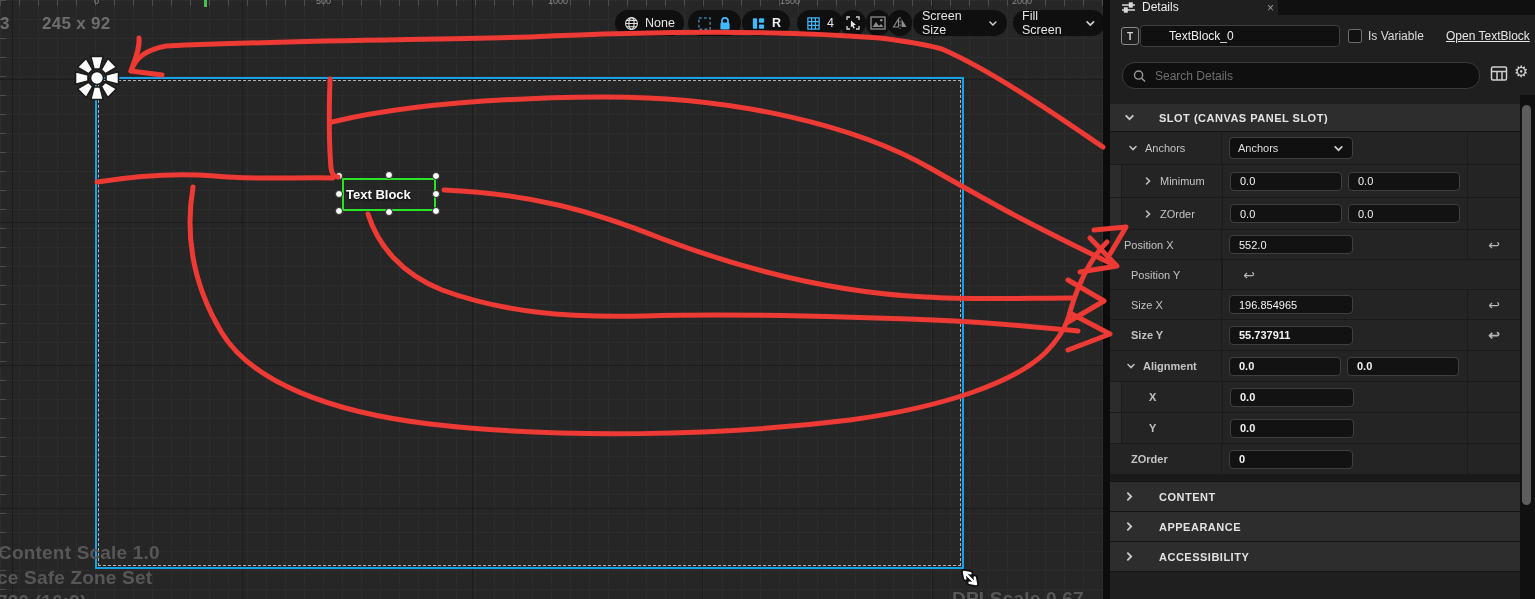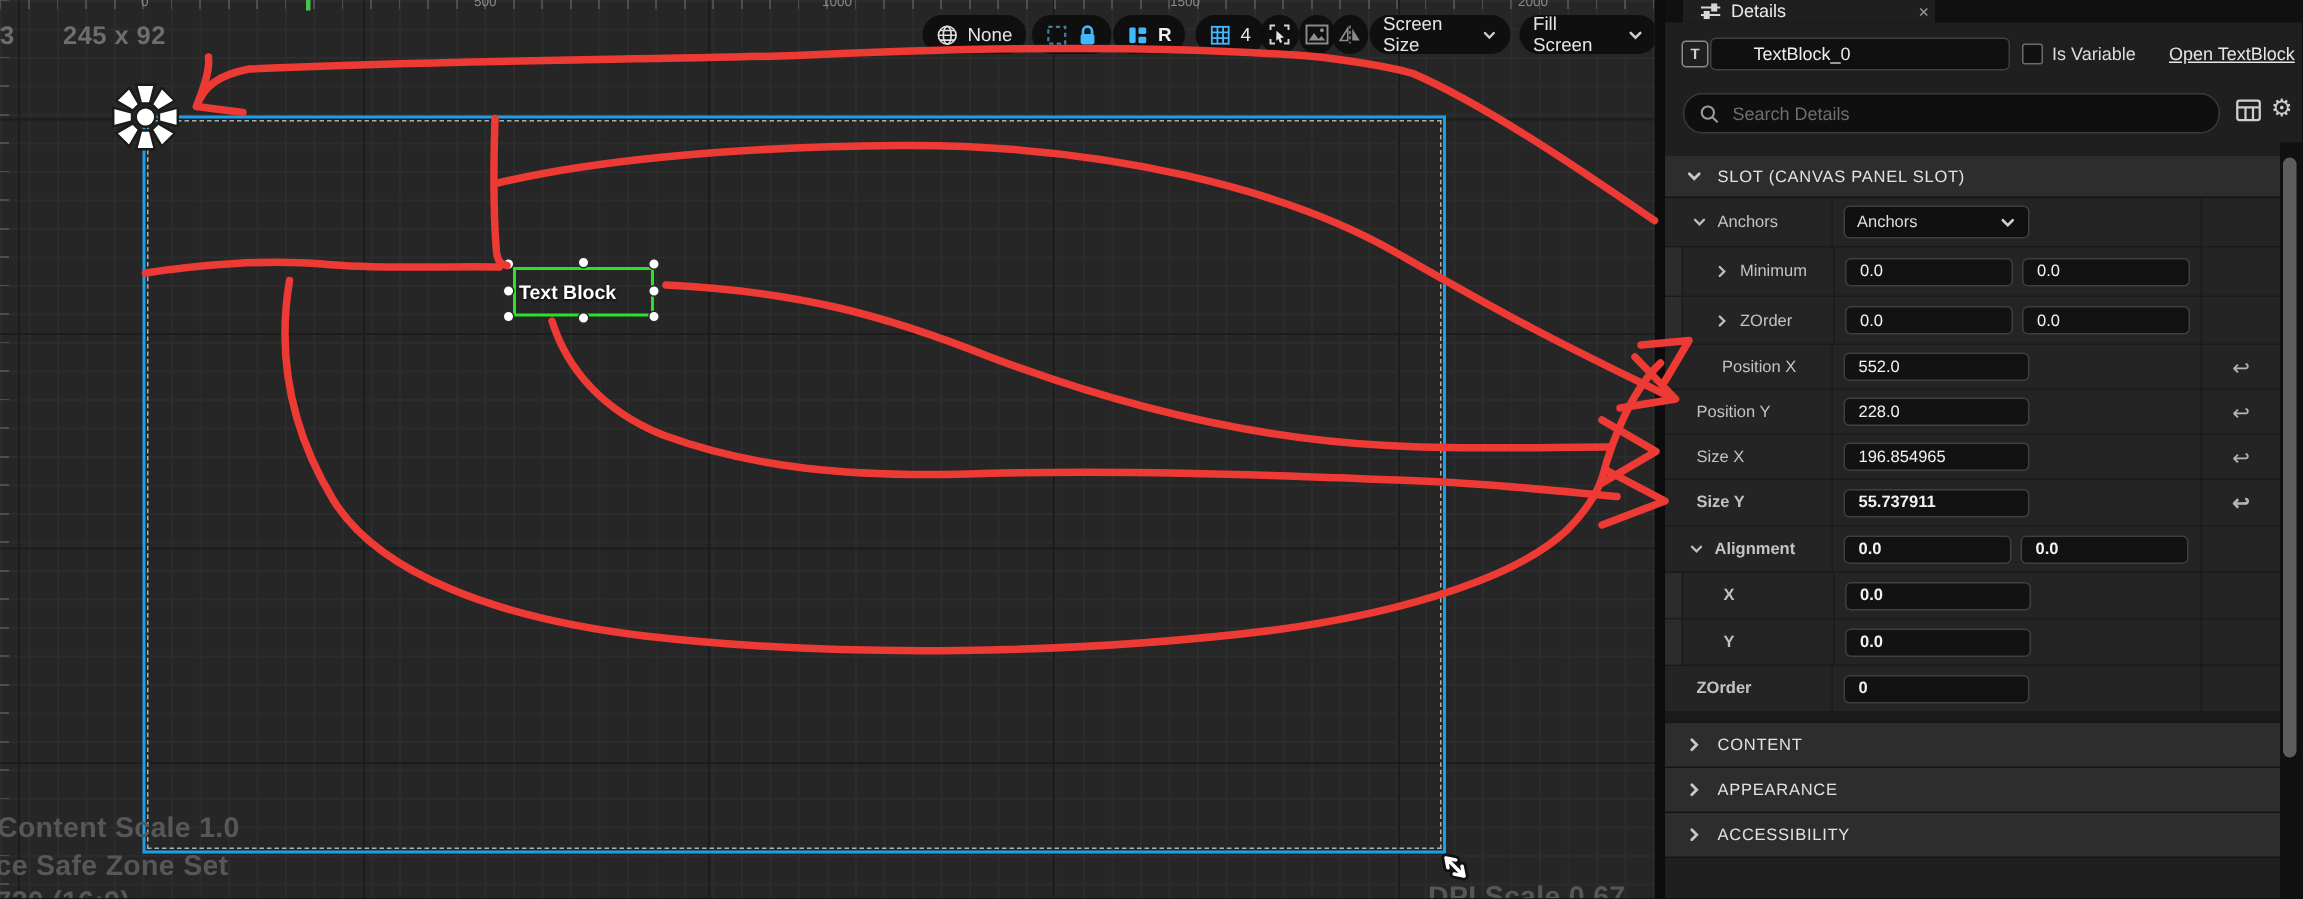--- a/index.html
+++ b/index.html
@@ -29,41 +29,41 @@
     display:flex;align-items:center;gap:6px;padding:0 9px;box-sizing:border-box;color:#e5e5e5;font-size:12.5px;}
   .pill b{font-weight:bold;color:#f0f0f0;}
   
   .widget{position:absolute;left:342px;top:178px;width:94px;height:33px;border:2px solid #27e427;box-sizing:border-box;}
   .widget .wlabel{color:#fff;font-weight:bold;font-size:13px;line-height:29px;padding-left:2px;text-shadow:0 1px 2px #000;white-space:nowrap;}
   .handle{position:absolute;width:8px;height:8px;border-radius:50%;background:#fff;border:1.5px solid #2a2a2a;box-sizing:border-box;}
   .splitter{position:absolute;left:1112px;top:127px;width:7px;height:38px;background:#5a5a5a;border-radius:3px;}
   
   .panel{position:absolute;left:1110px;top:0;width:425px;height:599px;background:#1f1f1f;overflow:hidden;}
   .tabbar{position:absolute;left:0;top:0;width:425px;height:15px;background:#101010;}
-  .tab{position:absolute;left:0;top:0;width:168px;height:15px;background:#1f1f1f;display:flex;align-items:flex-end;gap:7px;padding:0 4px 1px 12px;box-sizing:border-box;color:#ececec;font-size:12px;margin-left:12px;}
+  .tab{position:absolute;left:0;top:0;width:168px;height:15px;background:#1f1f1f;display:flex;align-items:flex-end;gap:7px;padding:0 4px 1px 12px;box-sizing:border-box;color:#ececec;font-size:12px;}
   .tab .close{margin-left:auto;color:#9a9a9a;font-size:12px;line-height:12px;}
   .namerow{position:absolute;left:0;top:25px;width:425px;height:24px;}
   .ticon{position:absolute;left:11px;top:2px;width:16px;height:16px;border:1px solid #8a8a8a;border-radius:3px;color:#cfcfcf;
     font-size:10px;font-weight:bold;display:flex;align-items:center;justify-content:center;}
   .nameinput{position:absolute;left:30px;top:0;width:200px;height:22px;background:#101010;border:1px solid #3f3f3f;border-radius:4px;
     color:#ededed;font-size:12px;padding:0 28px;box-sizing:border-box;font-family:"Liberation Sans",sans-serif;outline:none;}
   .cb{background:#111;border:1px solid #6b6b6b;border-radius:2px;box-sizing:border-box;}
   .isvar-cb{position:absolute;left:238px;top:4px;width:14px;height:14px;}
   .isvar-lb{position:absolute;left:258px;top:4px;color:#dcdcdc;font-size:12px;}
   .openlink{position:absolute;left:336px;top:4px;color:#e6e6e6;font-size:12px;text-decoration:underline;white-space:nowrap;}
   .searchrow{position:absolute;left:0;top:62px;width:425px;height:26px;}
   .searchbox{position:absolute;left:12px;top:0;width:358px;height:27px;background:#0f0f0f;border:1px solid #3a3a3a;border-radius:13px;
     display:flex;align-items:center;gap:7px;padding:0 10px;box-sizing:border-box;}
   .searchbox input{background:transparent;border:none;outline:none;color:#d8d8d8;font-size:12px;width:100%;font-family:"Liberation Sans",sans-serif;}
   .searchbox input::placeholder{color:#6e6e6e;}
   .sicon{position:absolute;top:3px;color:#cfcfcf;}
   
   .props{position:absolute;left:0;top:104px;width:410px;}
-  .shead{display:flex;align-items:center;gap:10px;height:27px;background:#2d2d2d;border-bottom:1px solid #141414;
-    color:#e2e2e2;font-size:11px;font-weight:normal;letter-spacing:.5px;padding-left:14px;}
+  .shead{display:flex;align-items:center;gap:24px;height:27px;background:#2d2d2d;border-bottom:1px solid #141414;
+    color:#e2e2e2;font-size:11px;font-weight:bold;letter-spacing:.5px;padding-left:14px;}
   .prow{display:flex;align-items:stretch;background:#242424;border-bottom:1px solid #1a1a1a;}
   .plabel{width:112px;flex:none;display:flex;align-items:center;gap:7px;box-sizing:border-box;border-right:1px solid #1b1b1b;
     color:#c3c3c3;font-size:11px;}
   .pvalue{flex:1;display:flex;align-items:center;gap:6px;padding-left:7px;}
   .preset{width:52px;flex:none;border-left:1px solid #1b1b1b;display:flex;align-items:center;justify-content:center;
     color:#b5b5b5;font-size:14px;}
   .indent{width:11px;flex:none;background:#2c2c2c;border-right:1px solid #1b1b1b;}
   .nfield{background:#121212;border:1px solid #3f3f3f;border-radius:4px;height:19px;display:flex;align-items:center;
     padding:0 9px;box-sizing:border-box;color:#f2f2f2;font-size:11px;}
   .w1{width:124px;} .w2{width:112px;}
@@ -325,41 +325,36 @@
               <span>0.0</span>
             </div>
           <div class="nfield w2">
               <span>0.0</span>
             </div>
         </div>
         <div class="preset"></div>
       </div>
 
       <div class="prow h29">
-        <div class="plabel" style="padding-left:38px">
+        <div class="plabel" style="padding-left:14px">
             <span>Position X</span>
           </div>
         <div class="pvalue">
             <div class="nfield w1">
               <span>552.0</span>
             </div>
           </div>
         <div class="preset">
             <span>↩</span>
           </div>
       </div>
 
       <div class="prow h29">
         <div class="plabel" style="padding-left:21px">
             <span>Position Y</span>
-          </div>
-        <div class="pvalue">
-            <div class="nfield w1">
-              <span>228.0</span>
-            </div>
           </div>
         <div class="preset">
             <span>↩</span>
           </div>
       </div>
 
       <div class="prow h29">
         <div class="plabel" style="padding-left:21px">
             <span>Size X</span>
           </div>

